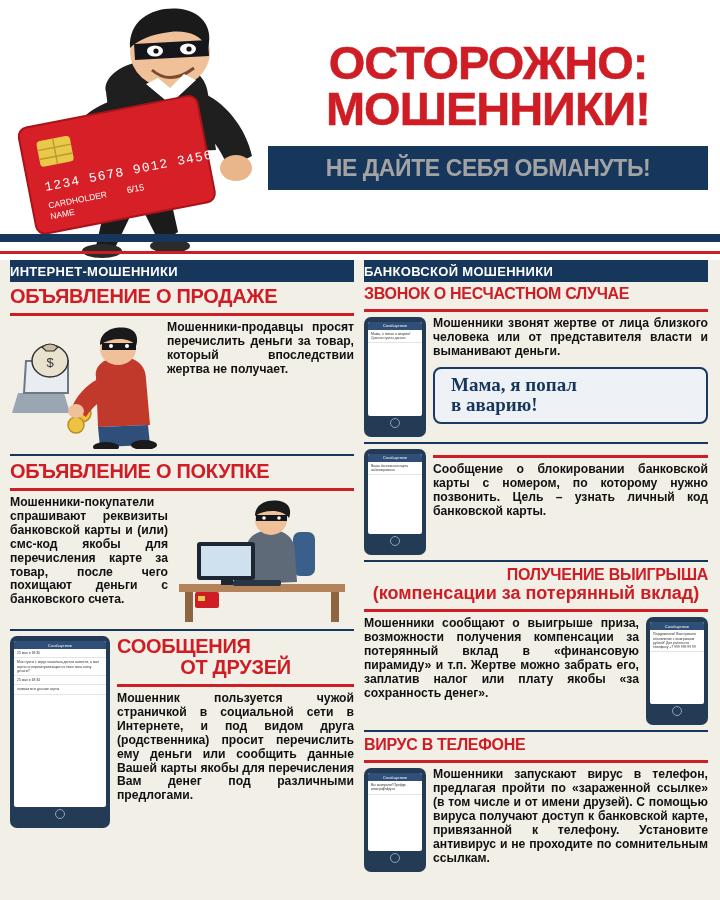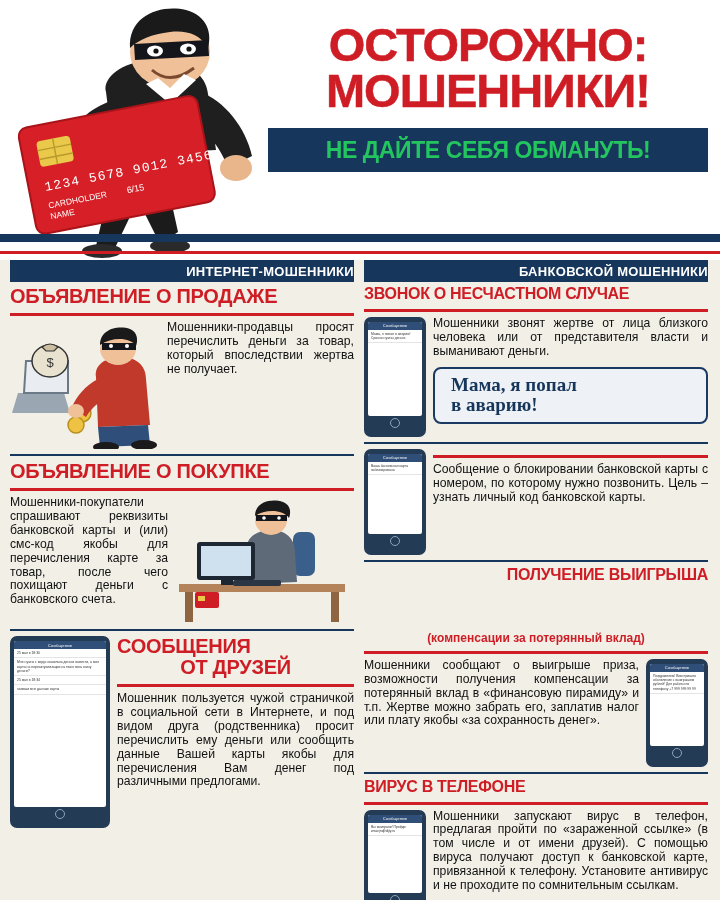--- a/index.html
+++ b/index.html
@@ -18,38 +18,38 @@
 
   
   .header {
     position: relative;
     height: 260px;
     background: #ffffff;
     overflow: hidden;
   }
   .header-title-block {
     position: absolute;
-    left: 268px; top: 22px;
+    left: 268px; top: 40px;
     width: 440px;
     text-align: center;
   }
   .title-main {
     font-size: 47px;
     font-weight: bold;
     color: #cf1d25;
     letter-spacing: -1px;
     line-height: 0.98;
     text-transform: uppercase;
     font-family: "Liberation Sans", sans-serif;
     -webkit-text-stroke: 0.5px #cf1d25;
   }
   .title-sub-bar {
     margin-top: 14px;
     background: #17365c;
-    color: #22c55e;
+    color: #a3a3a3;
     font-size: 23px;
     font-weight: bold;
     padding: 9px 6px 8px 6px;
     letter-spacing: -0.4px;
     white-space: nowrap;
   }
   .header-stripe {
     position: absolute;
     left: 0; right: 0; bottom: 18px;
     height: 8px;
@@ -72,47 +72,46 @@
     padding: 0 10px;
     gap: 10px;
     height: 640px;
   }
   .col { width: 344px; position: relative; }
   .col-head {
     background: #17365c;
     color: #ffffff;
     font-size: 13px;
     font-weight: bold;
-    text-align: right;
+    text-align: left;
     padding: 4px 0 3px 0;
     letter-spacing: 0.3px;
     margin-bottom: 4px;
   }
   .divider-red { height: 3px; background: #cf1d25; margin: 6px 0 5px 0; }
   .divider-blue { height: 2px; background: #17365c; margin: 5px 0; }
 
   .sect-title {
     color: #cf1d25;
     font-weight: bold;
     font-size: 20px;
     line-height: 1.05;
     letter-spacing: -0.3px;
     text-transform: uppercase;
   }
   .sect-title.sm { font-size: 16px; }
   .sect-sub {
     color: #cf1d25;
     font-weight: bold;
-    font-size: 12px;
+    font-size: 18px;
     line-height: 1.1;
-    margin-top: 48px;
   }
   .body-text {
     font-size: 12.2px;
-    font-weight: normal;
+    font-weight: bold;
     color: #111111;
     line-height: 1.14;
     text-align: justify;
   }
 
   .row { display: flex; gap: 7px; align-items: flex-start; }
 
   
   .phone {
     background: #243b55;

